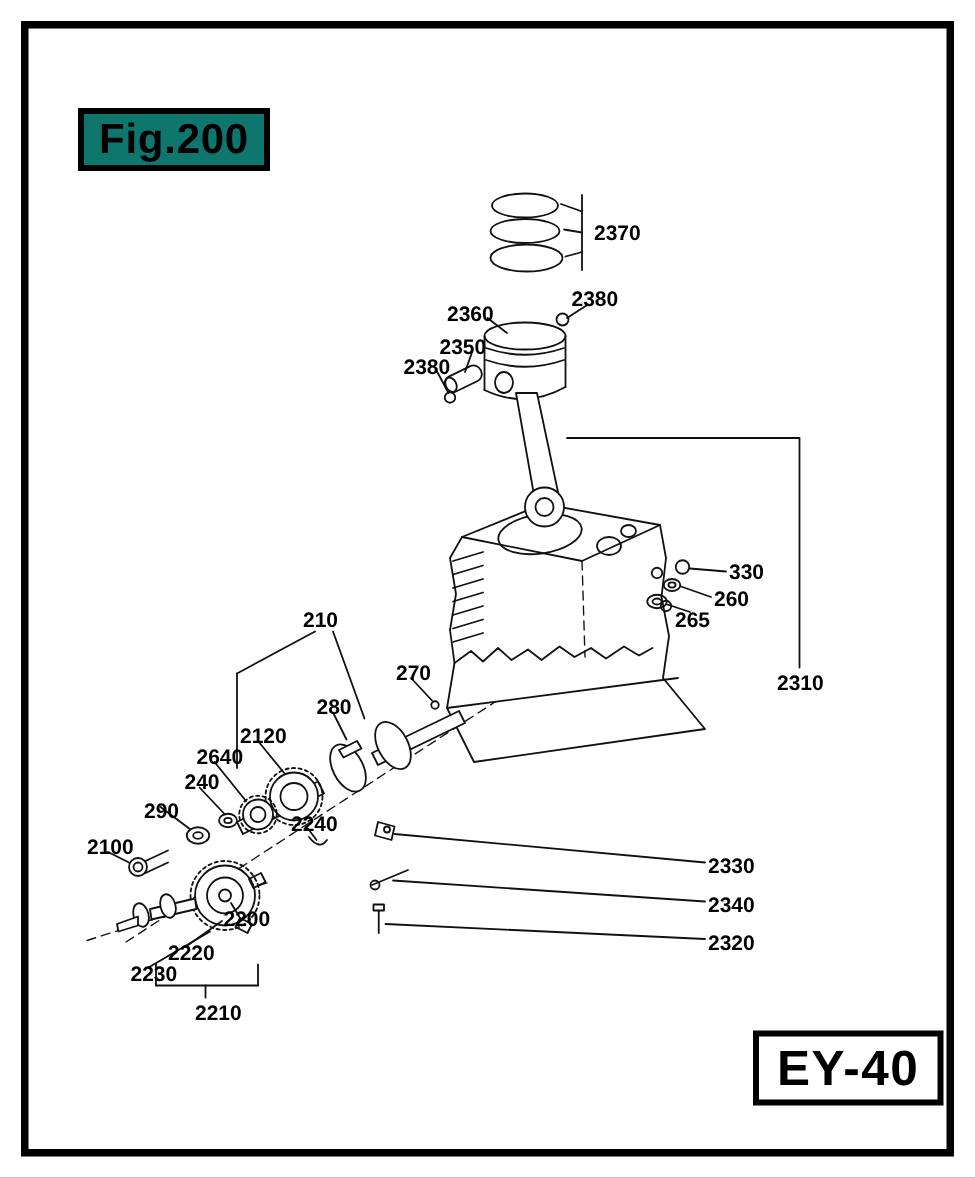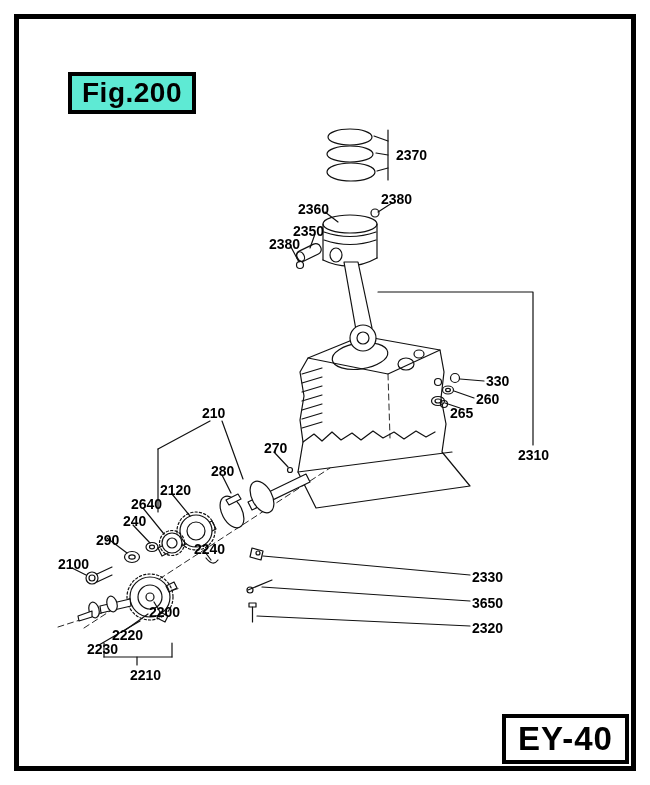--- a/index.html
+++ b/index.html
@@ -3,25 +3,25 @@
 <meta charset="utf-8">
 <style>
   html,body{margin:0;padding:0;background:#888;}
   .page{
     position:relative;width:650px;height:785px;background:#fff;
     font-family:"Liberation Sans",sans-serif;color:#000;overflow:hidden;
   }
   .frame{position:absolute;left:14px;top:14px;right:14px;bottom:14px;border:5px solid #000;}
   .fig-box{
     position:absolute;left:52px;top:72px;border:4px solid #000;
-    padding:1px 10px;font-size:28px;font-weight:bold;letter-spacing:.5px;background:#5eead4;margin-left:16px;
+    padding:1px 10px;font-size:28px;font-weight:bold;letter-spacing:.5px;background:#0f766e;
   }
   .model-box{
     position:absolute;left:502px;top:687px;border:4px solid #000;
-    padding:2px 12px;font-size:33px;font-weight:bold;letter-spacing:1px;background:#fff;margin-top:27px;
+    padding:2px 12px;font-size:33px;font-weight:bold;letter-spacing:1px;background:#fff;
   }
   .part-label{
     position:absolute;font-size:14px;font-weight:bold;white-space:nowrap;
   }
   svg.diagram{position:absolute;left:0;top:0;}
   svg.diagram *{stroke:#111;fill:none;stroke-width:1.2;stroke-linecap:round;stroke-linejoin:round;}
   svg.diagram .leader{stroke-width:1;}
   svg.diagram .dash{stroke-dasharray:6 4;stroke-width:.9;}
   svg.diagram .teeth{stroke-dasharray:2.2 2.2;}
   svg.diagram .solid{fill:#fff;}
@@ -234,19 +234,19 @@
   <span class="part-label" style="left:518px;top:447px">2310</span>
   <span class="part-label" style="left:211px;top:463px">280</span>
   <span class="part-label" style="left:160px;top:482px">2120</span>
   <span class="part-label" style="left:131px;top:496px">2640</span>
   <span class="part-label" style="left:123px;top:513px">240</span>
   <span class="part-label" style="left:96px;top:532px">290</span>
   <span class="part-label" style="left:194px;top:541px">2240</span>
   <span class="part-label" style="left:58px;top:556px">2100</span>
   <span class="part-label" style="left:472px;top:569px">2330</span>
   <span class="part-label" style="left:149px;top:604px">2200</span>
-  <span class="part-label" style="left:472px;top:595px">3650</span>
+  <span class="part-label" style="left:472px;top:595px">2340</span>
   <span class="part-label" style="left:472px;top:620px">2320</span>
   <span class="part-label" style="left:112px;top:627px">2220</span>
   <span class="part-label" style="left:87px;top:641px">2230</span>
   <span class="part-label" style="left:130px;top:667px">2210</span>
 
 </div>
 
 </body></html>

